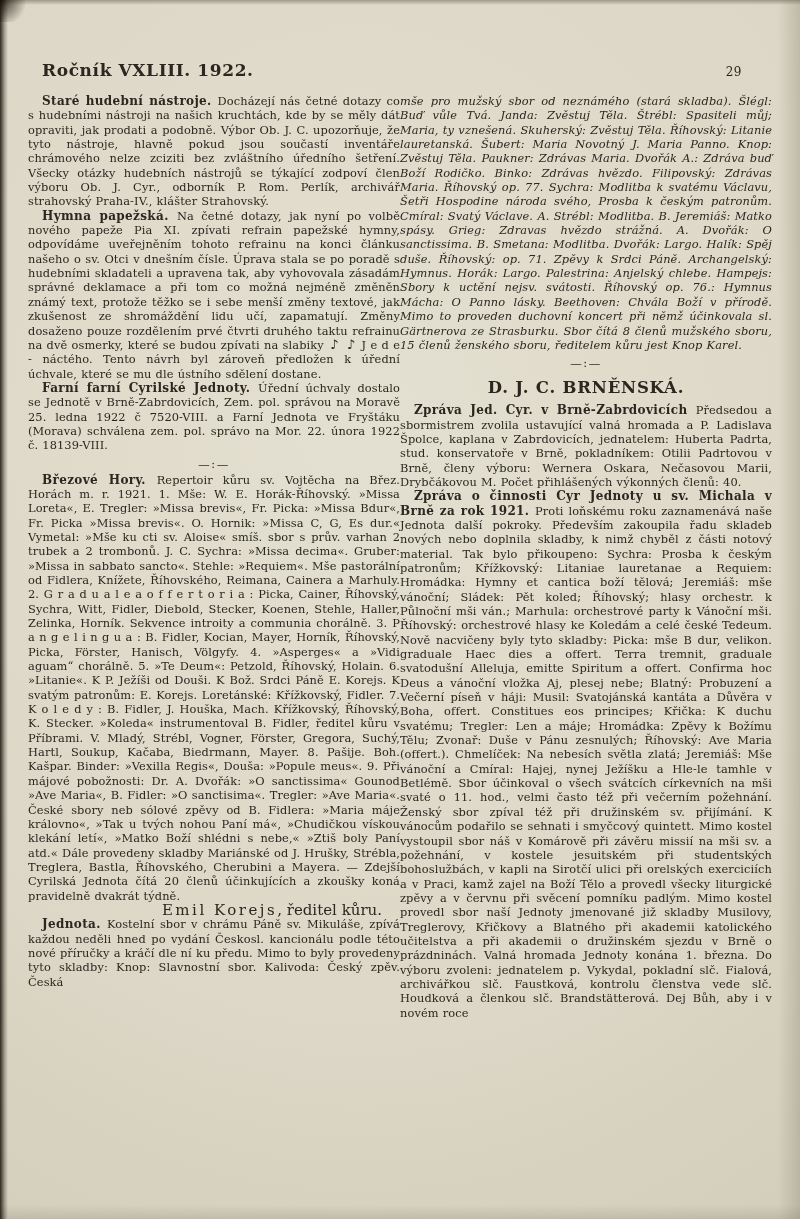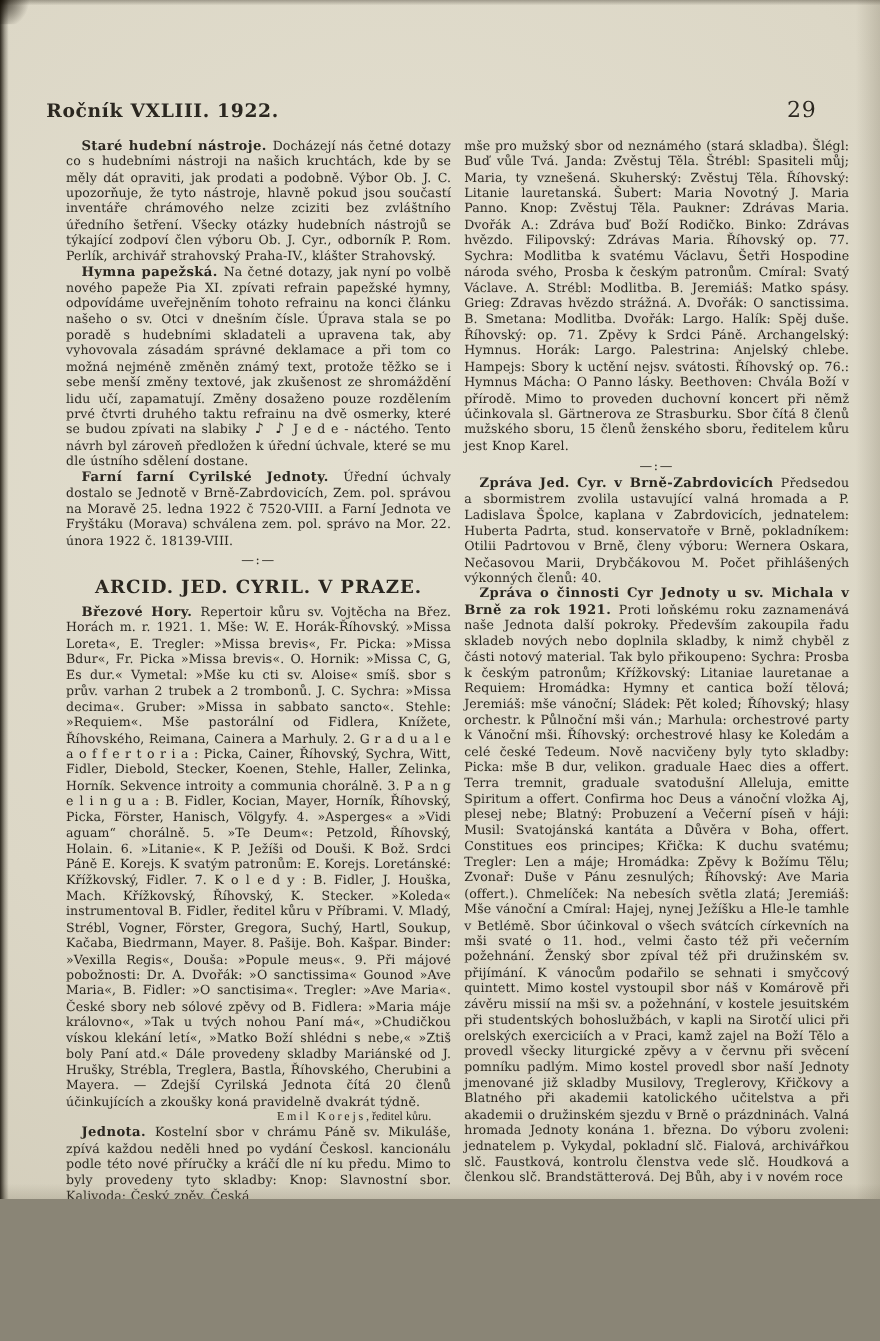--- a/index.html
+++ b/index.html
@@ -6,21 +6,21 @@
     --paper:#dcd7c6;
     --paper-light:#e4e0d1;
     --paper-dark:#cfc9b6;
     --ink:#2b2720;
     --edge:#171209;
   }
   *{box-sizing:border-box;}
   html,body{margin:0;padding:0;background:#8a8576;}
   .page{
     position:relative;
-    width:800px;height:1090px;
+    width:800px;height:1219px;
     margin:0 auto;
     overflow:hidden;
     color:var(--ink);
     font-family:"DejaVu Serif","Liberation Serif",serif;
     background:
       radial-gradient(ellipse 120% 90% at 45% 35%, var(--paper-light) 0%, var(--paper) 55%, var(--paper-dark) 100%);
   }
   
   .edge-left{position:absolute;left:0;top:0;bottom:0;width:8px;
     background:linear-gradient(90deg, rgba(23,18,9,.88), rgba(23,18,9,.30) 55%, rgba(23,18,9,0) 100%);}
@@ -31,51 +31,51 @@
   .edge-bottom{position:absolute;left:0;right:0;bottom:0;height:14px;
     background:linear-gradient(0deg, rgba(110,102,82,.20), rgba(110,102,82,0));}
   .corner-blot{position:absolute;left:0;top:0;width:30px;height:22px;
     background:radial-gradient(circle at 0 0, rgba(20,15,6,.85), rgba(20,15,6,0) 72%);}
 
   .header{
     display:flex;justify-content:space-between;align-items:baseline;
     padding:60px 58px 0 42px;
   }
   .journal-line{font-size:17px;font-weight:bold;letter-spacing:.6px;}
-  .page-number{font-size:20px;letter-spacing:.5px;margin-top:27px;}
+  .page-number{font-size:12px;letter-spacing:.5px;}
 
   .columns{
-    display:flex;gap:12px;
-    padding:14px 28px 0 60px;
+    display:flex;gap:0;
+    padding:14px 28px 0 28px;
   }
   .col{flex:1;min-width:0;}
 
   .para{
     margin:0;
     font-size:11.4px;
     line-height:14.35px;
     text-align:justify;
     text-indent:14px;
     letter-spacing:.1px;
     word-spacing:.4px;
   }
-  .para.cont{text-indent:0;}
+  .para.cont{text-indent:0;font-style:italic;}
   .lead{font-weight:bold;font-size:12px;letter-spacing:.35px;}
   .col-heading{
     text-align:center;font-weight:bold;
     font-size:16.5px;letter-spacing:.8px;
     margin:8px 0 6px;
   }
   .separator{
     text-align:center;font-size:11.5px;letter-spacing:1.5px;
     margin:4px 0 2px;
   }
   .signature{
     margin:0;text-align:right;padding-right:18px;
-    font-size:11px;line-height:14.35px;font-family:Liberation Serif, serif;
+    font-size:15px;line-height:14.35px;
   }
   .sig-name{letter-spacing:2.5px;}
   .note-icon{font-size:13px;line-height:1;padding:0 2px;}
 </style>
 </head>
 <body>
 
 <div class="page">
   <div class="edge-top"></div>
   <div class="edge-right"></div>
@@ -85,28 +85,28 @@
     <span class="journal-line">Ročník VXLIII. 1922.</span>
     <span class="page-number">29</span>
   </div>
 
   <div class="columns">
     <div class="col">
         <p class="para"><span class="lead">Staré hudební nástroje. </span>Docházejí nás četné dotazy co s hudebními nástroji na našich kruchtách, kde by se měly dát opraviti, jak prodati a podobně. Výbor Ob. J. C. upozorňuje, že tyto nástroje, hlavně pokud jsou součastí inventáře chrámového nelze zciziti bez zvláštního úředního šetření. Všecky otázky hudebních nástrojů se týkající zodpoví člen výboru Ob. J. Cyr., odborník P. Rom. Perlík, archivář strahovský Praha-IV., klášter Strahovský.</p>
         <p class="para"><span class="lead">Hymna papežská. </span>Na četné dotazy, jak nyní po volbě nového papeže Pia XI. zpívati refrain papežské hymny, odpovídáme uveřejněním tohoto refrainu na konci článku našeho o sv. Otci v dnešním čísle. Úprava stala se po poradě s hudebními skladateli a upravena tak, aby vyhovovala zásadám správné deklamace a při tom co možná nejméně změněn známý text, protože těžko se i sebe menší změny textové, jak zkušenost ze shromáždění lidu učí, zapamatují. Změny dosaženo pouze rozdělením prvé čtvrti druhého taktu refrainu na dvě osmerky, které se budou zpívati na slabiky <span class="note-icon">♪</span> <span class="note-icon">♪</span> J e d e - náctého. Tento návrh byl zároveň předložen k úřední úchvale, které se mu dle ústního sdělení dostane.</p>
         <p class="para"><span class="lead">Farní farní Cyrilské Jednoty. </span>Úřední úchvaly dostalo se Jednotě v Brně-Zabrdovicích, Zem. pol. správou na Moravě 25. ledna 1922 č 7520-VIII. a Farní Jednota ve Fryštáku (Morava) schválena zem. pol. správo na Mor. 22. února 1922 č. 18139-VIII.</p>
         <div class="separator">—:—</div>
-        <div class="col-heading">ARCID. JED. CYRIL. V PRAZE.</div>
         <p class="para"><span class="lead">Březové Hory. </span>Repertoir kůru sv. Vojtěcha na Břez. Horách m. r. 1921. 1. Mše: W. E. Horák-Říhovský. »Missa Loreta«, E. Tregler: »Missa brevis«, Fr. Picka: »Missa Bdur«, Fr. Picka »Missa brevis«. O. Hornik: »Missa C, G, Es dur.« Vymetal: »Mše ku cti sv. Aloise« smíš. sbor s prův. varhan 2 trubek a 2 trombonů. J. C. Sychra: »Missa decima«. Gruber: »Missa in sabbato sancto«. Stehle: »Requiem«. Mše pastorální od Fidlera, Knížete, Říhovského, Reimana, Cainera a Marhuly. 2. G r a d u a l e a o f f e r t o r i a : Picka, Cainer, Říhovský, Sychra, Witt, Fidler, Diebold, Stecker, Koenen, Stehle, Haller, Zelinka, Horník. Sekvence introity a communia chorálně. 3. P a n g e l i n g u a : B. Fidler, Kocian, Mayer, Horník, Říhovský, Picka, Förster, Hanisch, Völgyfy. 4. »Asperges« a »Vidi aguam“ chorálně. 5. »Te Deum«: Petzold, Říhovský, Holain. 6. »Litanie«. K P. Ježíši od Douši. K Bož. Srdci Páně E. Korejs. K svatým patronům: E. Korejs. Loretánské: Křížkovský, Fidler. 7. K o l e d y : B. Fidler, J. Houška, Mach. Křížkovský, Říhovský, K. Stecker. »Koleda« instrumentoval B. Fidler, ředitel kůru v Příbrami. V. Mladý, Strébl, Vogner, Förster, Gregora, Suchý, Hartl, Soukup, Kačaba, Biedrmann, Mayer. 8. Pašije. Boh. Kašpar. Binder: »Vexilla Regis«, Douša: »Popule meus«. 9. Při májové pobožnosti: Dr. A. Dvořák: »O sanctissima« Gounod »Ave Maria«, B. Fidler: »O sanctisima«. Tregler: »Ave Maria«. České sbory neb sólové zpěvy od B. Fidlera: »Maria máje královno«, »Tak u tvých nohou Paní má«, »Chudičkou vískou klekání letí«, »Matko Boží shlédni s nebe,« »Ztiš boly Paní atd.« Dále provedeny skladby Mariánské od J. Hrušky, Strébla, Treglera, Bastla, Říhovského, Cherubini a Mayera. — Zdejší Cyrilská Jednota čítá 20 členů účinkujících a zkoušky koná pravidelně dvakrát týdně.</p>
         <p class="signature"><span class="sig-name">Emil Korejs</span>, ředitel kůru.</p>
         <p class="para"><span class="lead">Jednota. </span>Kostelní sbor v chrámu Páně sv. Mikuláše, zpívá každou neděli hned po vydání Českosl. kancionálu podle této nové příručky a kráčí dle ní ku předu. Mimo to byly provedeny tyto skladby: Knop: Slavnostní sbor. Kalivoda: Český zpěv. Česká</p>
       </div>
     <div class="col">
         <p class="para cont">mše pro mužský sbor od neznámého (stará skladba). Šlégl: Buď vůle Tvá. Janda: Zvěstuj Těla. Štrébl: Spasiteli můj; Maria, ty vznešená. Skuherský: Zvěstuj Těla. Říhovský: Litanie lauretanská. Šubert: Maria Novotný J. Maria Panno. Knop: Zvěstuj Těla. Paukner: Zdrávas Maria. Dvořák A.: Zdráva buď Boží Rodičko. Binko: Zdrávas hvězdo. Filipovský: Zdrávas Maria. Říhovský op. 77. Sychra: Modlitba k svatému Václavu, Šetři Hospodine národa svého, Prosba k českým patronům. Cmíral: Svatý Václave. A. Strébl: Modlitba. B. Jeremiáš: Matko spásy. Grieg: Zdravas hvězdo strážná. A. Dvořák: O sanctissima. B. Smetana: Modlitba. Dvořák: Largo. Halík: Spěj duše. Říhovský: op. 71. Zpěvy k Srdci Páně. Archangelský: Hymnus. Horák: Largo. Palestrina: Anjelský chlebe. Hampejs: Sbory k uctění nejsv. svátosti. Říhovský op. 76.: Hymnus Mácha: O Panno lásky. Beethoven: Chvála Boží v přírodě. Mimo to proveden duchovní koncert při němž účinkovala sl. Gärtnerova ze Strasburku. Sbor čítá 8 členů mužského sboru, 15 členů ženského sboru, ředitelem kůru jest Knop Karel.</p>
         <div class="separator">—:—</div>
+        <div class="col-heading">D. J. C. BRNĚNSKÁ.</div>
         <p class="para"><span class="lead">Zpráva Jed. Cyr. v Brně-Zabrdovicích </span>Předsedou a sbormistrem zvolila ustavující valná hromada a P. Ladislava Špolce, kaplana v Zabrdovicích, jednatelem: Huberta Padrta, stud. konservatoře v Brně, pokladníkem: Otilii Padrtovou v Brně, členy výboru: Wernera Oskara, Nečasovou Marii, Drybčákovou M. Počet přihlášených výkonných členů: 40.</p>
         <p class="para"><span class="lead">Zpráva o činnosti Cyr Jednoty u sv. Michala v Brně za rok 1921. </span>Proti loňskému roku zaznamenává naše Jednota další pokroky. Především zakoupila řadu skladeb nových nebo doplnila skladby, k nimž chyběl z části notový material. Tak bylo přikoupeno: Sychra: Prosba k českým patronům; Křížkovský: Litaniae lauretanae a Requiem: Hromádka: Hymny et cantica boží tělová; Jeremiáš: mše vánoční; Sládek: Pět koled; Říhovský; hlasy orchestr. k Půlnoční mši ván.; Marhula: orchestrové party k Vánoční mši. Říhovský: orchestrové hlasy ke Koledám a celé české Tedeum. Nově nacvičeny byly tyto skladby: Picka: mše B dur, velikon. graduale Haec dies a offert. Terra tremnit, graduale svatodušní Alleluja, emitte Spiritum a offert. Confirma hoc Deus a vánoční vložka Aj, plesej nebe; Blatný: Probuzení a Večerní píseň v háji: Musil: Svatojánská kantáta a Důvěra v Boha, offert. Constitues eos principes; Křička: K duchu svatému; Tregler: Len a máje; Hromádka: Zpěvy k Božímu Tělu; Zvonař: Duše v Pánu zesnulých; Říhovský: Ave Maria (offert.). Chmelíček: Na nebesích světla zlatá; Jeremiáš: Mše vánoční a Cmíral: Hajej, nynej Ježíšku a Hle-le tamhle v Betlémě. Sbor účinkoval o všech svátcích církevních na mši svaté o 11. hod., velmi často též při večerním požehnání. Ženský sbor zpíval též při družinském sv. přijímání. K vánocům podařilo se sehnati i smyčcový quintett. Mimo kostel vystoupil sbor náš v Komárově při závěru missií na mši sv. a požehnání, v kostele jesuitském při studentských bohoslužbách, v kapli na Sirotčí ulici při orelských exerciciích a v Praci, kamž zajel na Boží Tělo a provedl všecky liturgické zpěvy a v červnu při svěcení pomníku padlým. Mimo kostel provedl sbor naší Jednoty jmenované již skladby Musilovy, Treglerovy, Křičkovy a Blatného při akademii katolického učitelstva a při akademii o družinském sjezdu v Brně o prázdninách. Valná hromada Jednoty konána 1. března. Do výboru zvoleni: jednatelem p. Vykydal, pokladní slč. Fialová, archivářkou slč. Faustková, kontrolu členstva vede slč. Houdková a členkou slč. Brandstätterová. Dej Bůh, aby i v novém roce</p>
       </div>
   </div>
 
   <div class="edge-left"></div>
   <div class="corner-blot"></div>
 </div>
 
 </body></html>

